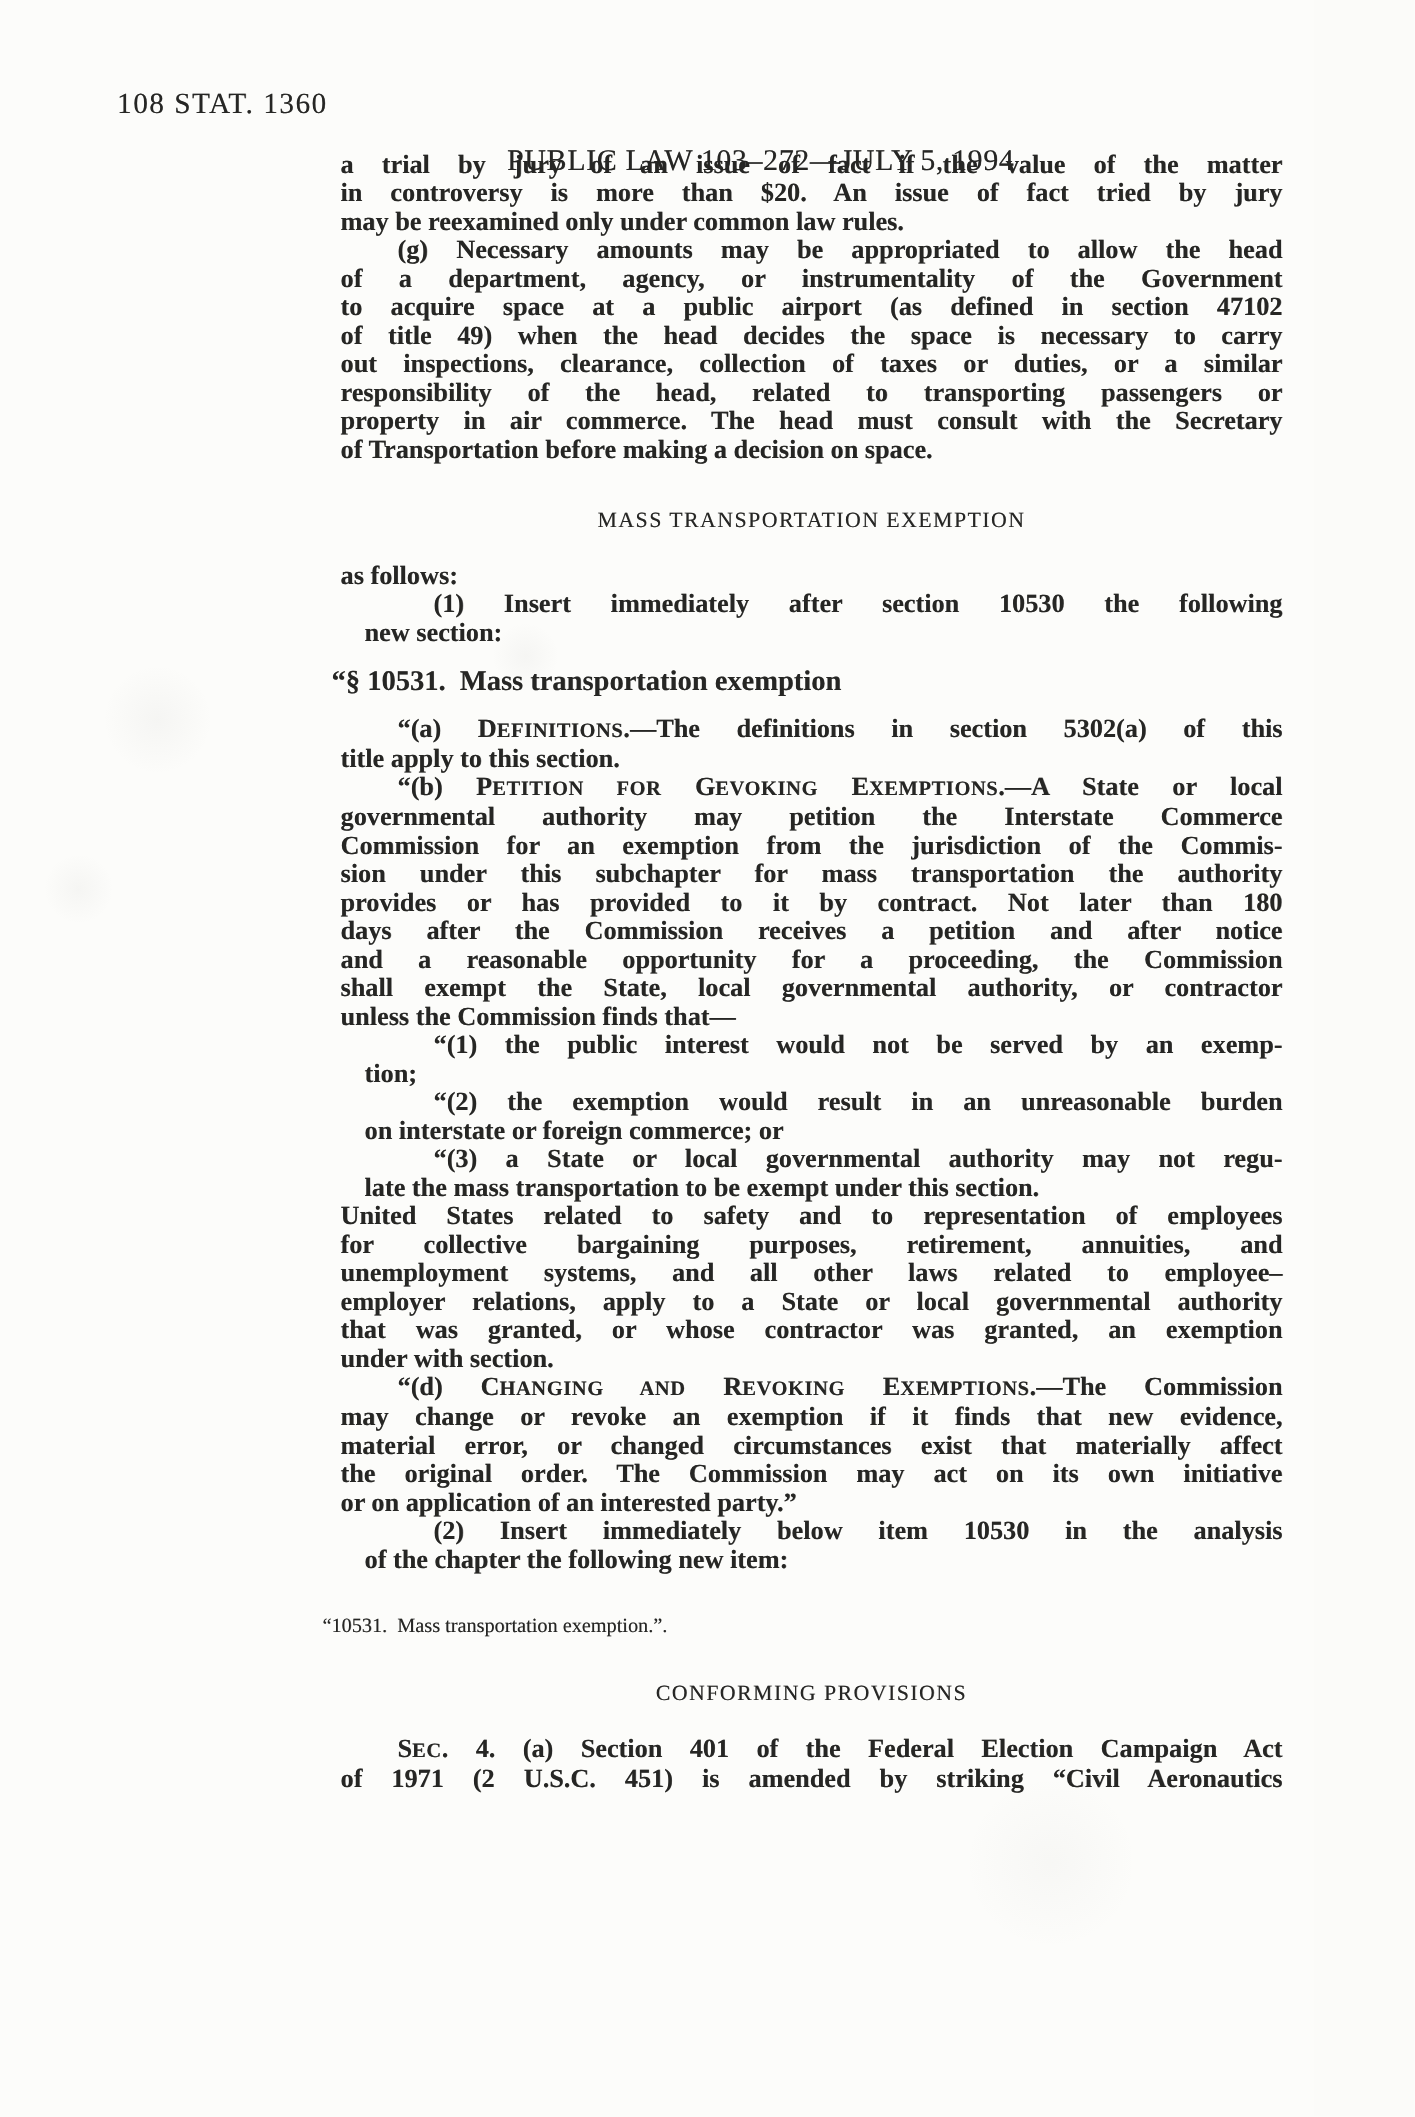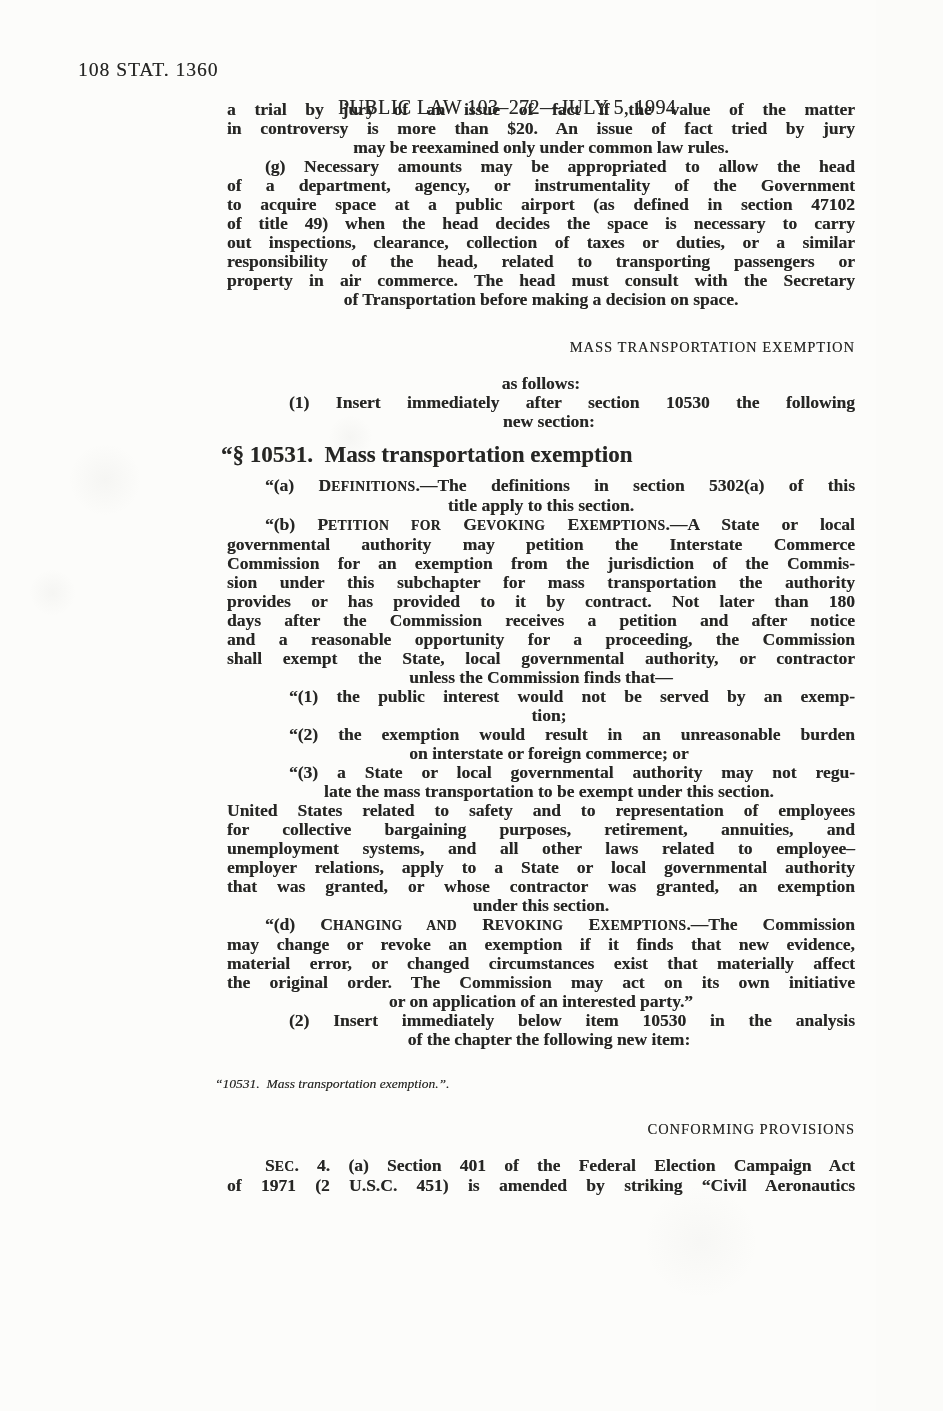--- a/index.html
+++ b/index.html
@@ -45,44 +45,43 @@
   .column {
     position: absolute;
     left: 227px;
     top: 100px;
     width: 628px;
     font-size: 17.5px;
     line-height: 19px;
     text-shadow: 0.2px 0.2px 0.35px rgba(40,40,38,0.5);
   }
   .para { margin: 0; font-weight: bold; }
-  .line { text-align: center; }
+  .line { text-align: left; }
   .line.jl { text-align: justify; text-align-last: justify; }
   .para.indent .line.first { padding-left: 38px; }
   .para.sub .line { padding-left: 16px; }
   .para.sub .line.first { padding-left: 62px; }
   .sc { font-size: 0.78em; letter-spacing: 0.4px; }
   .h-center {
     margin: 29px 0 17px 0;
-    text-align: right;
+    text-align: center;
     font-size: 14.5px;
     letter-spacing: 1px;
     line-height: 19px;
   }
   .h-bold {
     margin: 13px 0 11px -6px;
     font-weight: bold;
-    font-size: 23px;
+    font-size: 19px;
     line-height: 21px;
   }
   .analysis {
     margin: 27px 0 0 -12px;
     font-size: 13.5px;
     line-height: 15px;
-    font-style: italic;
   }
 </style>
 </head>
 <body>
 
 <div class="page">
   <header class="page-header">
     <span class="stat">108 STAT. 1360</span>
     <span class="law">PUBLIC LAW 103–272—JULY 5, 1994</span>
   </header>
@@ -137,21 +136,21 @@
       <div class="para sub">
         <div class="line first jl">“(3) a State or local governmental authority may not regu-</div>
         <div class="line">late the mass transportation to be exempt under this section.</div>
       </div>
       <div class="para indent">
         <div class="line jl">United States related to safety and to representation of employees</div>
         <div class="line jl">for collective bargaining purposes, retirement, annuities, and</div>
         <div class="line jl">unemployment systems, and all other laws related to employee–</div>
         <div class="line jl">employer relations, apply to a State or local governmental authority</div>
         <div class="line jl">that was granted, or whose contractor was granted, an exemption</div>
-        <div class="line">under this section.</div>
+        <div class="line">under with section.</div>
       </div>
       <div class="para indent">
         <div class="line first jl">“(d) C<span class="sc">HANGING AND</span> R<span class="sc">EVOKING</span> E<span class="sc">XEMPTIONS</span>.—The Commission</div>
         <div class="line jl">may change or revoke an exemption if it finds that new evidence,</div>
         <div class="line jl">material error, or changed circumstances exist that materially affect</div>
         <div class="line jl">the original order. The Commission may act on its own initiative</div>
         <div class="line">or on application of an interested party.”</div>
       </div>
       <div class="para sub">
         <div class="line first jl">(2) Insert immediately below item 10530 in the analysis</div>

